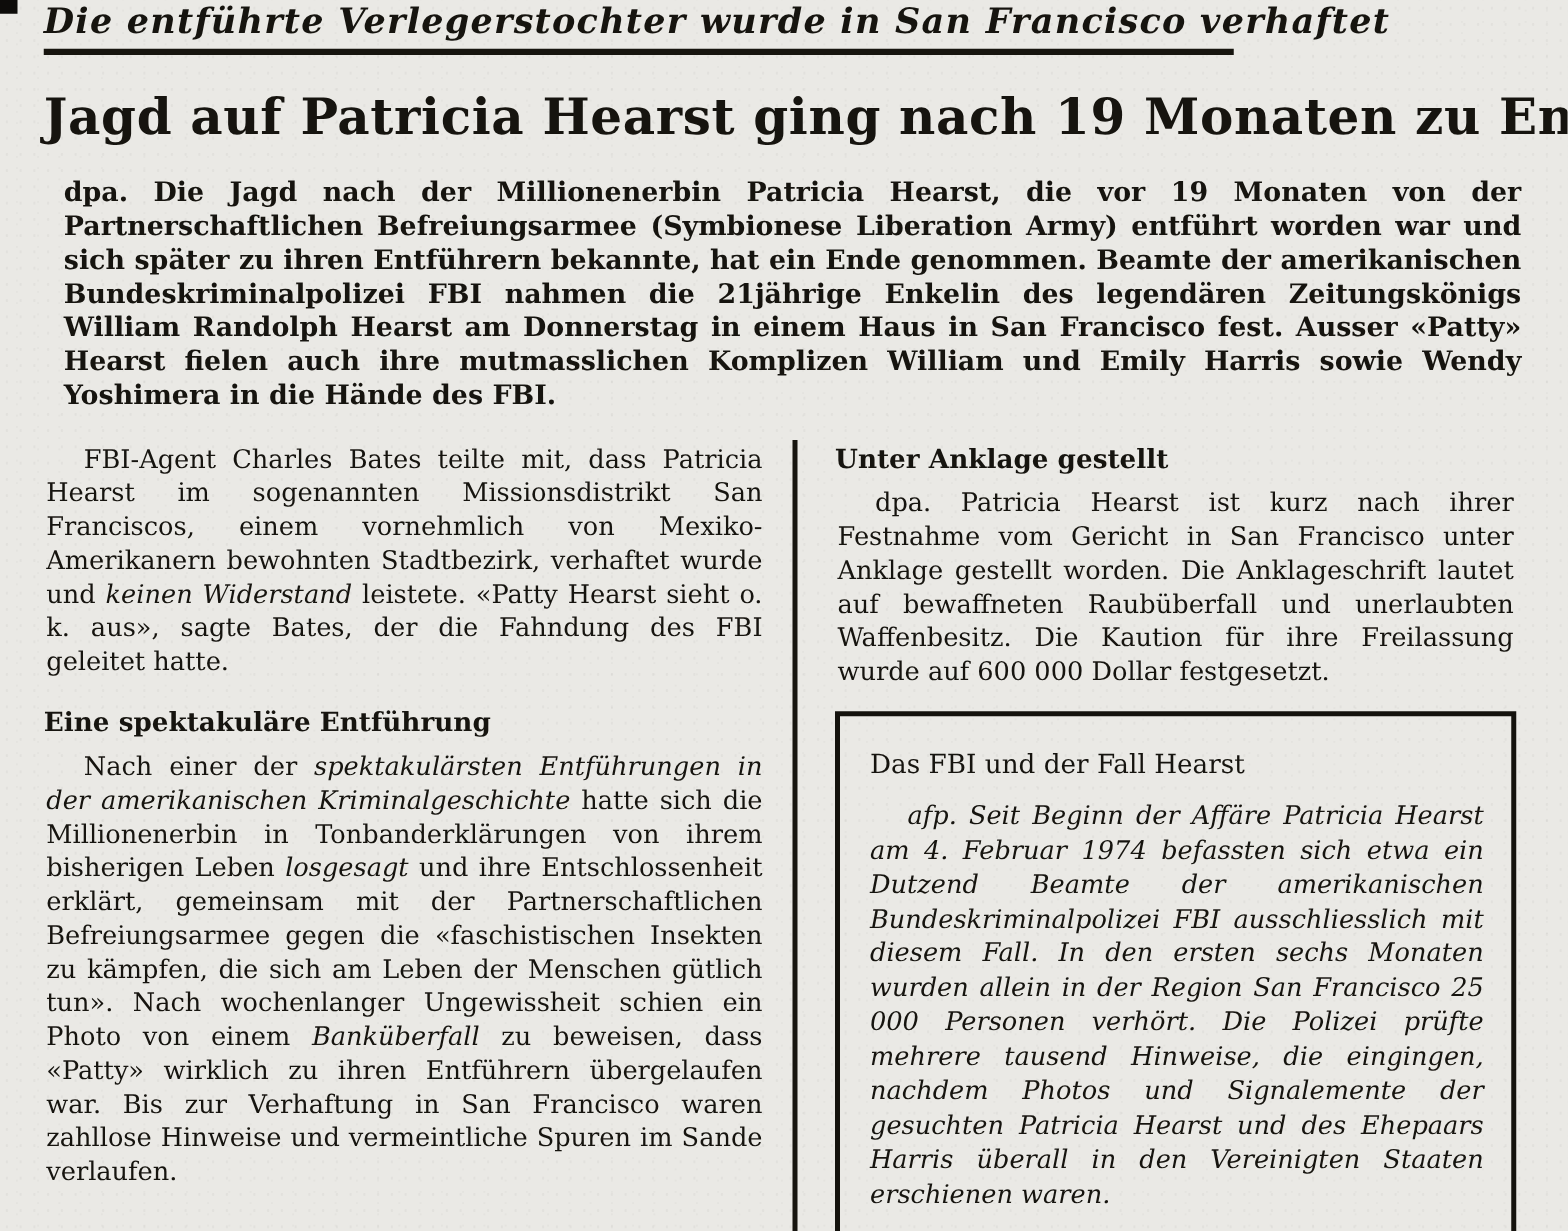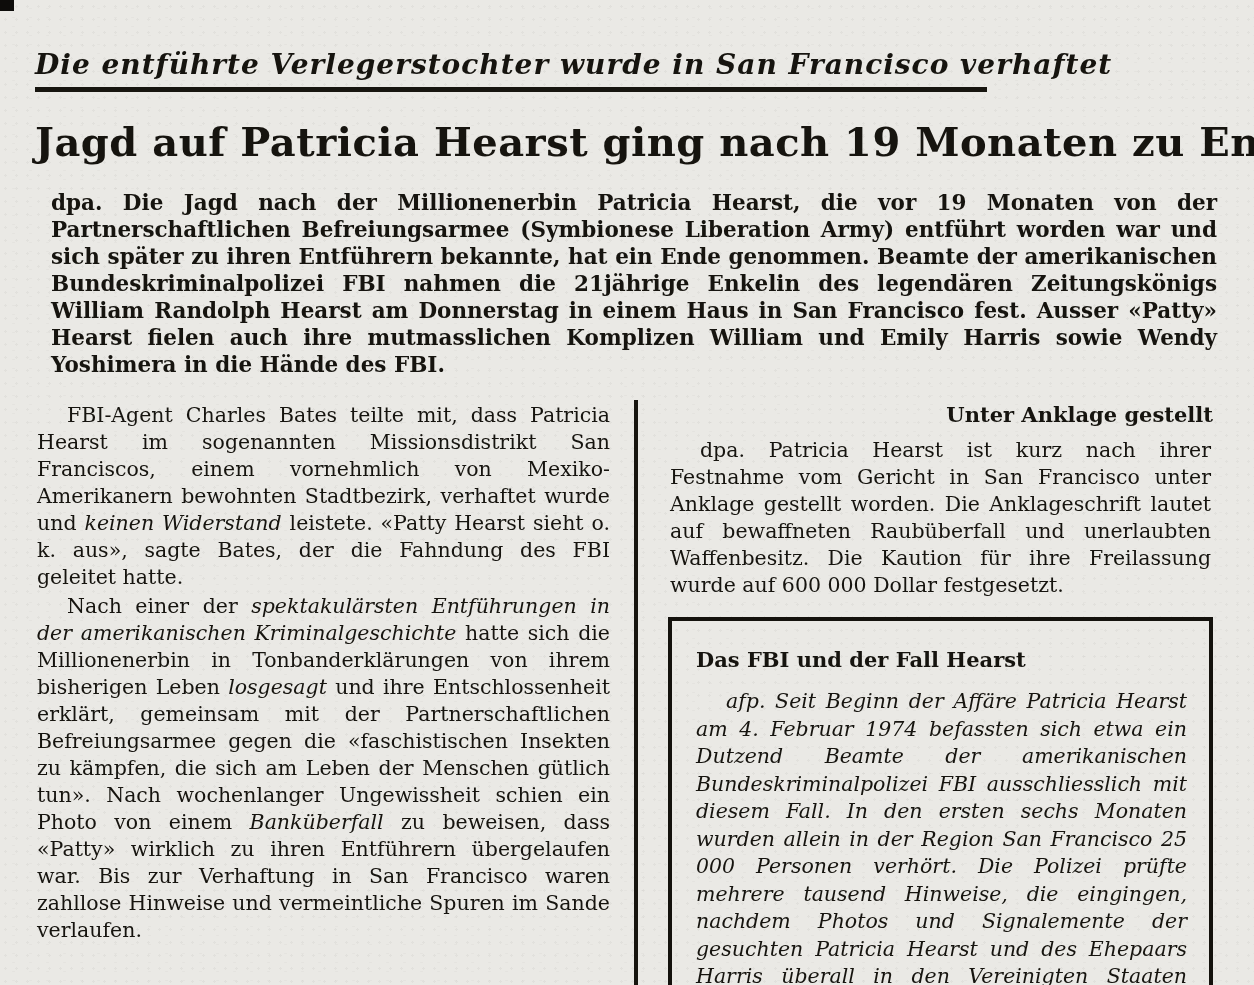--- a/index.html
+++ b/index.html
@@ -17,21 +17,20 @@
       radial-gradient(rgba(40,38,34,0.045) 1px, transparent 1.2px),
       radial-gradient(rgba(40,38,34,0.03) 1px, transparent 1.2px);
     background-size:11px 13px, 17px 9px;
     background-position:0 0, 5px 4px;
   }
   .corner-mark{
     position:absolute;left:0;top:0;width:14px;height:11px;background:#0d0c0a;
   }
   .content{position:absolute;left:35px;top:0;width:1182px;}
   .kicker-wrap{
-    margin-top:48px;
     width:952px;
     border-bottom:5px solid #17150f;
     padding-bottom:6px;
   }
   .kicker{
     font-style:italic;font-weight:bold;font-size:28px;letter-spacing:1px;
     white-space:nowrap;
   }
   .headline{
     margin:26px 0 0 0;
@@ -60,32 +59,32 @@
     padding-left:30px;
   }
   .body{
     margin:2px;
     font-size:20.5px;line-height:27px;
     text-align:justify;
   }
   .ind{text-indent:30px;}
   .subhead{
     margin:22px 0 10px 0;
-    font-size:21px;font-weight:bold;text-align:right;
+    font-size:21px;font-weight:bold;
   }
   .subhead-first{margin-top:2px;}
   .infobox{
     margin-top:18px;
     border:4px solid #14120d;
     padding:26px 22px 30px 24px;
     background:transparent;
   }
   .box-heading{
     margin:0 0 16px 0;
-    font-size:21px;font-weight:bold;
+    font-size:21px;font-weight:normal;
   }
   .box-text{
     margin:0;
     font-style:italic;
     font-size:20.5px;line-height:27.5px;
     text-align:justify;
   }
   .it{font-style:italic;}
 </style>
 </head>
@@ -102,20 +101,21 @@
 
     <h1 class="headline">Jagd auf Patricia Hearst ging nach 19 Monaten zu Ende</h1>
 
     <p class="lead">dpa. Die Jagd nach der Millionenerbin Patricia Hearst, die vor 19 Monaten von der Partnerschaftlichen Befreiungsarmee (Symbionese Liberation Army) entführt worden war und sich später zu ihren Entführern bekannte, hat ein Ende genommen. Beamte der amerikanischen Bundeskriminalpolizei FBI nahmen die 21jährige Enkelin des legendären Zeitungskönigs William Randolph Hearst am Donnerstag in einem Haus in San Francisco fest. Ausser «Patty» Hearst fielen auch ihre mutmasslichen Komplizen William und Emily Harris sowie Wendy Yoshimera in die Hände des FBI.</p>
 
     <div class="columns">
 
       <div class="col-left">
         <p class="body ind"><span>FBI-Agent Charles Bates teilte mit, dass Patricia Hearst im sogenannten Missionsdistrikt San Franciscos, einem vornehmlich von Mexiko-Amerikanern bewohnten Stadtbezirk, verhaftet wurde und </span><span class="it">keinen Widerstand</span><span> leistete. «Patty Hearst sieht o. k. aus», sagte Bates, der die Fahndung des FBI geleitet hatte.</span></p>
 
+        <h2 class="subhead">Eine spektakuläre Entführung</h2>
 
         <p class="body ind"><span>Nach einer der </span><span class="it">spektakulärsten Entführungen in der amerikanischen Kriminalgeschichte</span><span> hatte sich die Millionenerbin in Tonbanderklärungen von ihrem bisherigen Leben </span><span class="it">losgesagt</span><span> und ihre Entschlossenheit erklärt, gemeinsam mit der Partnerschaftlichen Befreiungsarmee gegen die «faschistischen Insekten zu kämpfen, die sich am Leben der Menschen gütlich tun». Nach wochenlanger Ungewissheit schien ein Photo von einem </span><span class="it">Banküberfall</span><span> zu beweisen, dass «Patty» wirklich zu ihren Entführern übergelaufen war. Bis zur Verhaftung in San Francisco waren zahllose Hinweise und vermeintliche Spuren im Sande verlaufen.</span></p>
       </div>
 
       <div class="col-right">
         <h2 class="subhead subhead-first">Unter Anklage gestellt</h2>
 
         <p class="body ind">dpa. Patricia Hearst ist kurz nach ihrer Festnahme vom Gericht in San Francisco unter Anklage gestellt worden. Die Anklageschrift lautet auf bewaffneten Raubüberfall und unerlaubten Waffenbesitz. Die Kaution für ihre Freilassung wurde auf 600 000 Dollar festgesetzt.</p>
 
         <div class="infobox">

